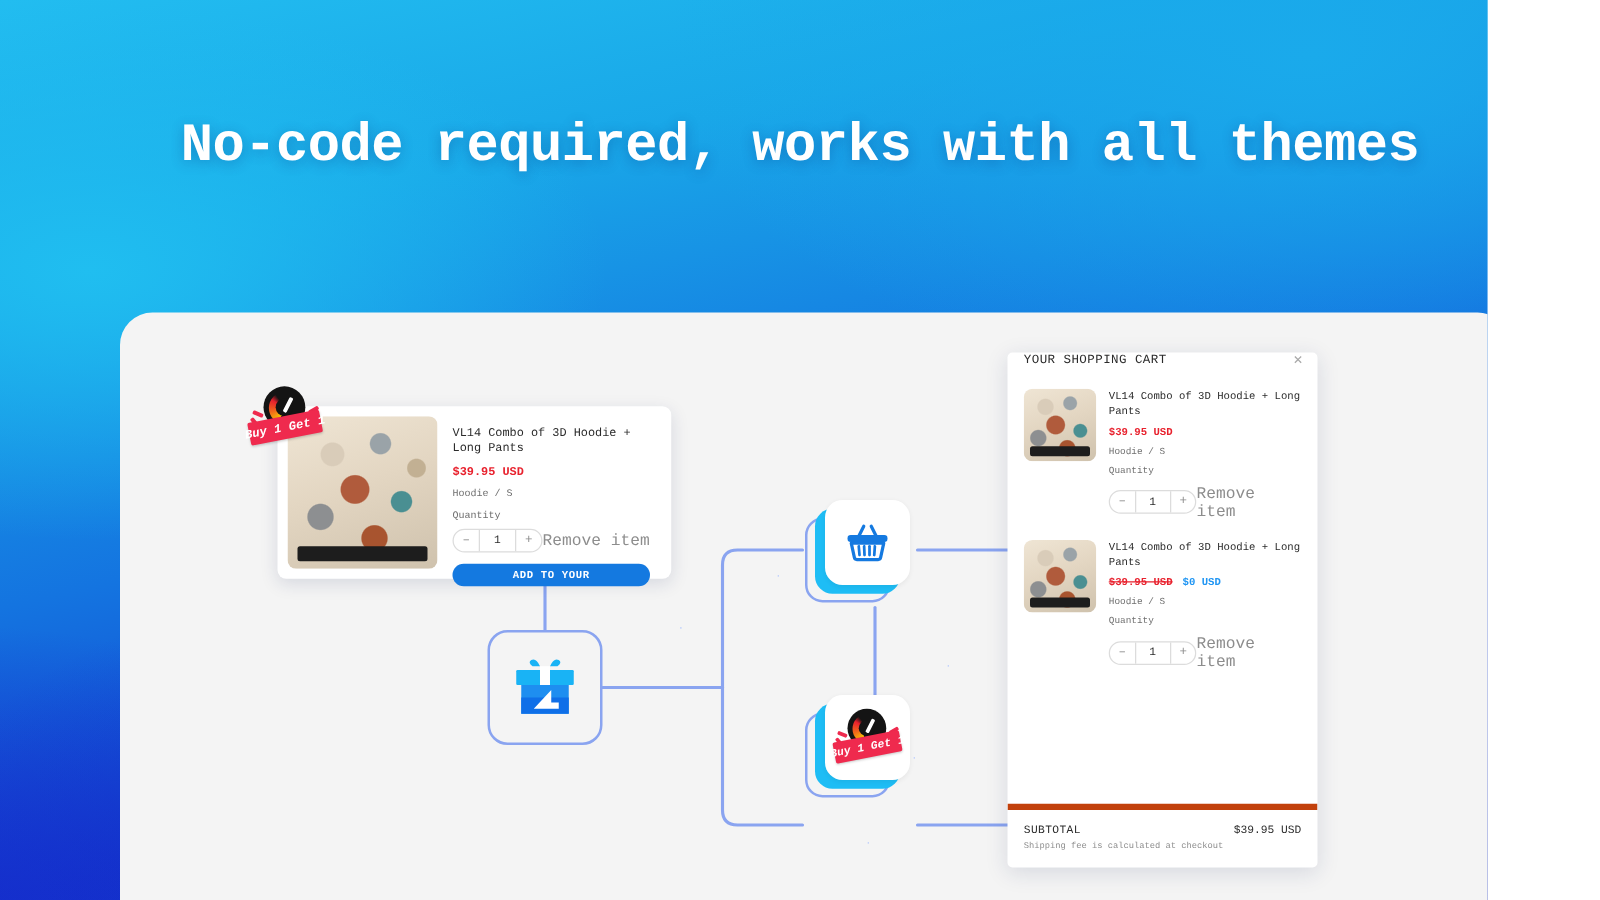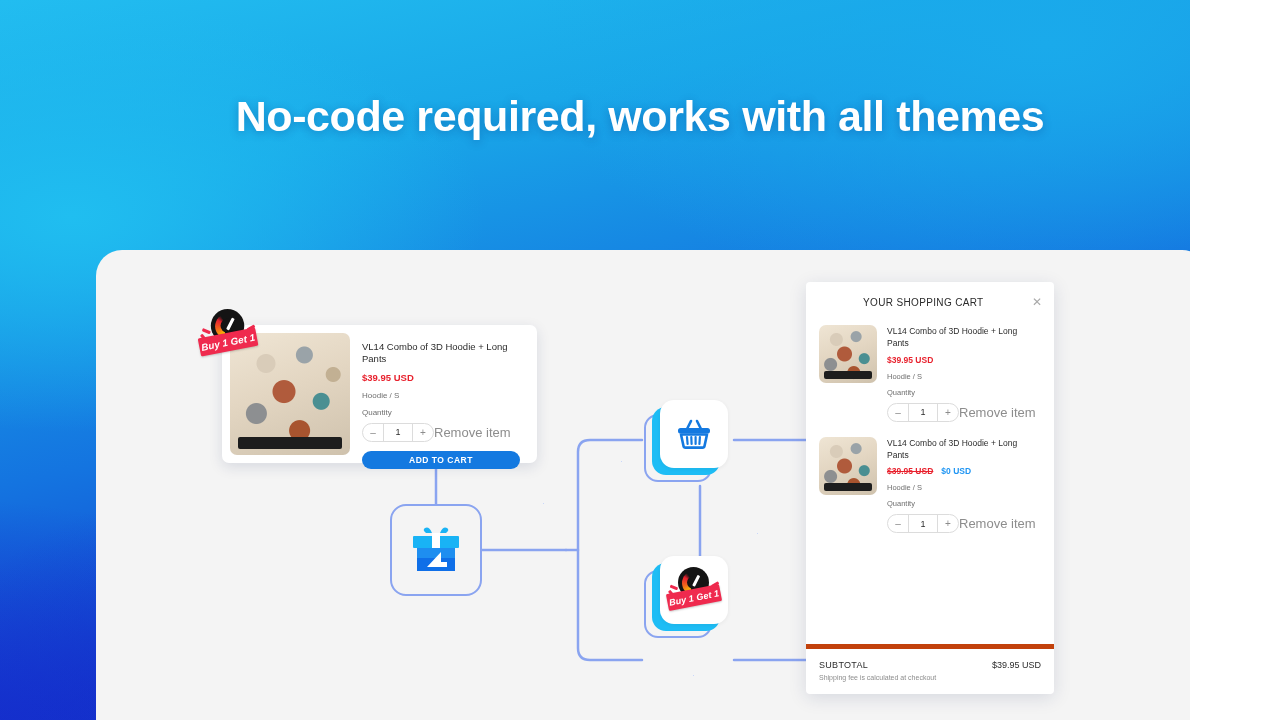--- a/index.html
+++ b/index.html
@@ -11,20 +11,21 @@
   #stage {
     position: relative;
     width: 1190px; height: 720px;
     background:
       radial-gradient(ellipse 70% 60% at 88% 6%,  rgba(26,170,235,1) 0%, rgba(26,170,235,0) 62%),
       radial-gradient(ellipse 58% 50% at 6% 30%,  rgba(32,190,240,1) 0%, rgba(32,190,240,0) 60%),
       radial-gradient(ellipse 90% 80% at 50% 112%, rgba(16,40,200,1) 0%, rgba(16,40,200,0) 70%),
       radial-gradient(ellipse 60% 55% at -5% 105%, rgba(22,45,205,1) 0%, rgba(22,45,205,0) 65%),
       linear-gradient(168deg, #22bdf0 0%, #19a7e8 22%, #1474e0 50%, #1440cf 74%, #122bb8 100%);
     overflow: hidden;
+    font-family: Liberation Mono, monospace;
   }
 
   
   .head-wrap { position: absolute; top: 0; left: 0; width: 1280px; text-align: center; }
   .h1 {
     margin-top: 92px;
     font-size: 43px; font-weight: 700; color: #ffffff;
     letter-spacing: -0.4px;
     text-shadow: 0 2px 10px rgba(0,40,120,.30);
   }
@@ -171,22 +172,21 @@
   
   .cart {
     position: absolute; left: 806px; top: 282px;
     width: 248px; height: 412px;
     background: #fff; border-radius: 4px;
     box-shadow: 0 4px 18px rgba(20,40,90,.13);
     display: flex; flex-direction: column; overflow: hidden;
   }
   .cart-head {
     display:flex; align-items:center; justify-content: space-between;
-    padding: 14px 12px 0 13px;
-    margin-left: 44px;
+    padding: 0 12px 0 13px;
   }
   .cart-title { font-size: 10px; color: #2b2b2b; letter-spacing: .35px; }
   .cart-close { font-size: 12px; color: #a9a9a9; line-height: 1; cursor: pointer; }
 
   .cart-items { flex: 1; padding: 8px 13px 0 13px; }
   .citem { display: flex; padding: 9px 0 6px 0; }
   .citem .cthumb {
     width: 58px; height: 58px; border-radius: 7px; flex: 0 0 58px;
     background:
       radial-gradient(circle at 30% 25%, #d9ccb9 0 6px, transparent 7px),
@@ -319,21 +319,21 @@
       <div class="pc-variant">Hoodie / S</div>
       <div class="pc-qtylabel">Quantity</div>
       <div class="stepper">
         <div class="sbox">
           <div class="sbtn">–</div>
           <div class="sval">1</div>
           <div class="sbtn">+</div>
         </div>
         <div class="remove">Remove item</div>
       </div>
-      <div class="atc-btn">ADD TO CART</div>
+      <div class="atc-btn">ADD TO YOUR</div>
     </div>
 
     <div class="card-badge">
       <div class="bogo" style="transform:scale(1.08); transform-origin:0 0;">
         <div class="spark" style="left:2px; top:20px; width:8px; height:2.5px; transform:rotate(22deg);"></div>
         <div class="spark" style="left:0px; top:26px; width:7px; height:2.5px; transform:rotate(50deg);"></div>
         <div class="spark" style="left:43px; top:17px; width:8px; height:2.5px; transform:rotate(-30deg);"></div>
         <div class="spark" style="left:45px; top:24px; width:7px; height:2.5px; transform:rotate(-58deg);"></div>
         <div class="disc"></div>
         <div class="arc"></div>

